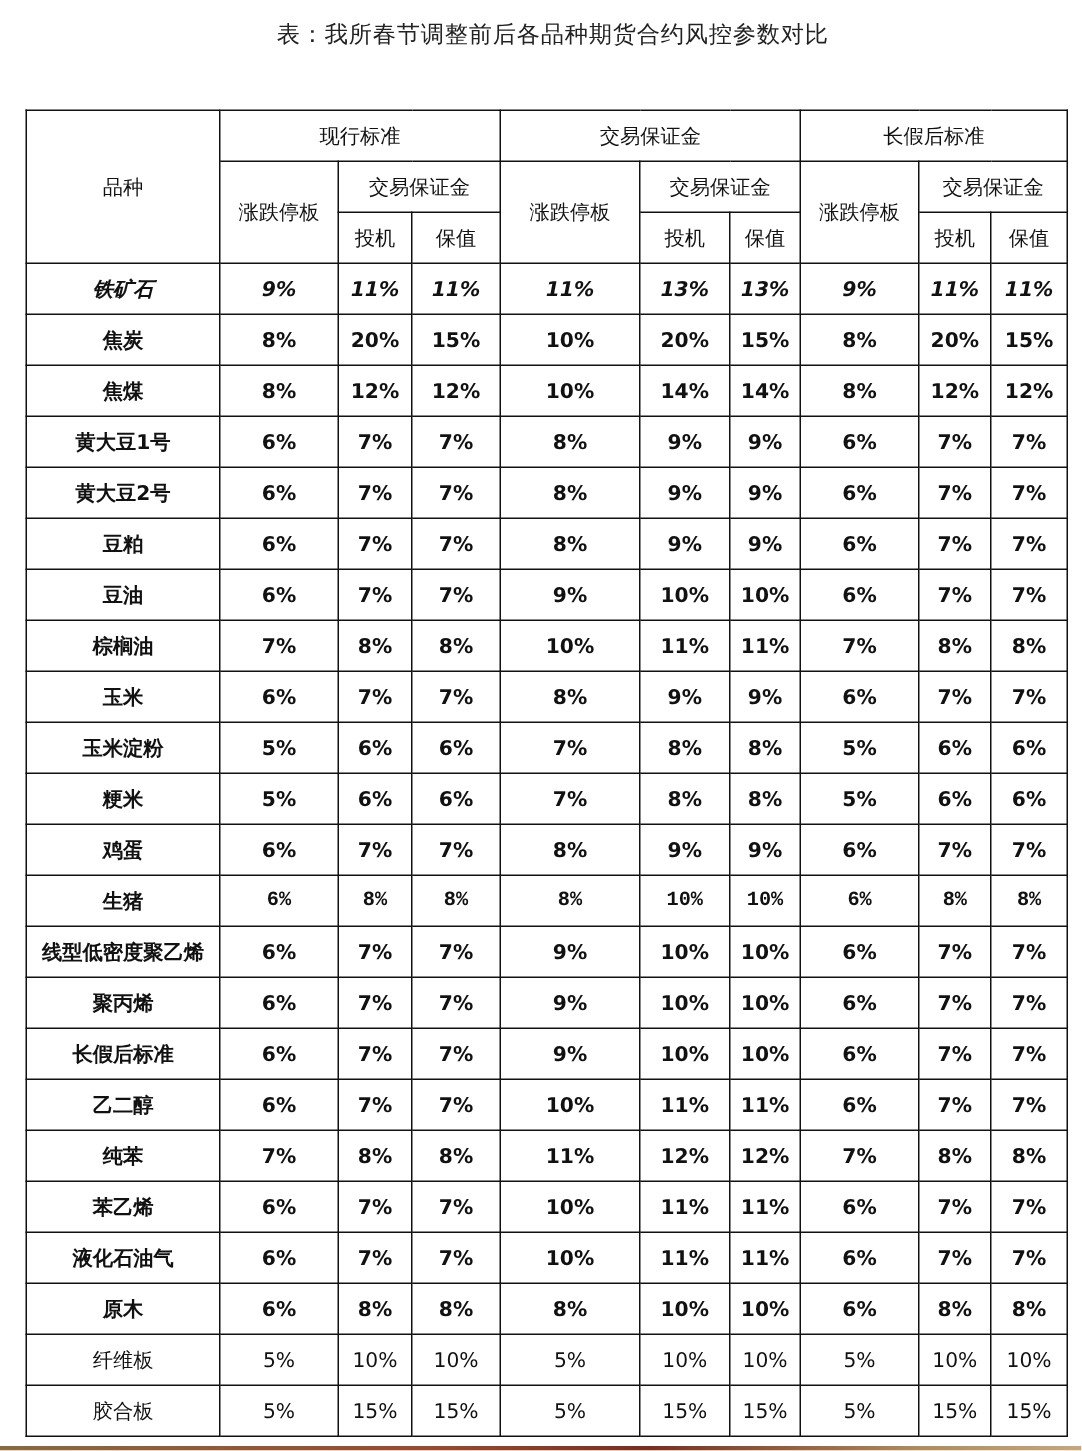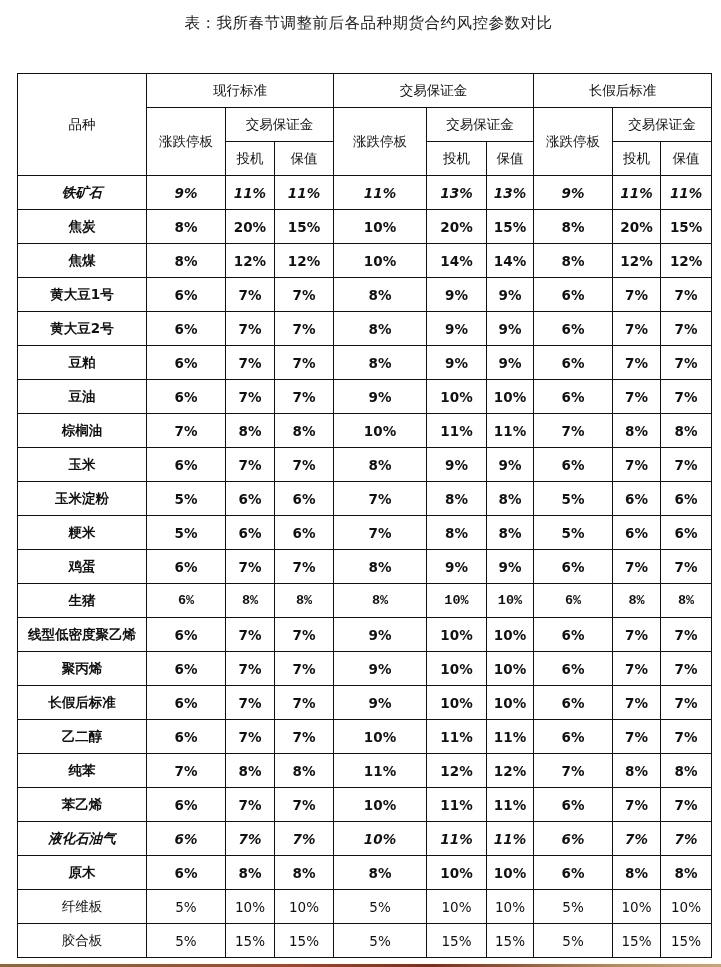--- a/index.html
+++ b/index.html
@@ -281,21 +281,21 @@
         <td>6%</td>
         <td>7%</td>
         <td>7%</td>
         <td>10%</td>
         <td>11%</td>
         <td>11%</td>
         <td>6%</td>
         <td>7%</td>
         <td>7%</td>
       </tr>
-      <tr class="data" style="height: 34px; font-style: italic;">
+      <tr class="data" style="height: 34px;">
         <td>液化石油气</td>
         <td>6%</td>
         <td>7%</td>
         <td>7%</td>
         <td>10%</td>
         <td>11%</td>
         <td>11%</td>
         <td>6%</td>
         <td>7%</td>
         <td>7%</td>

